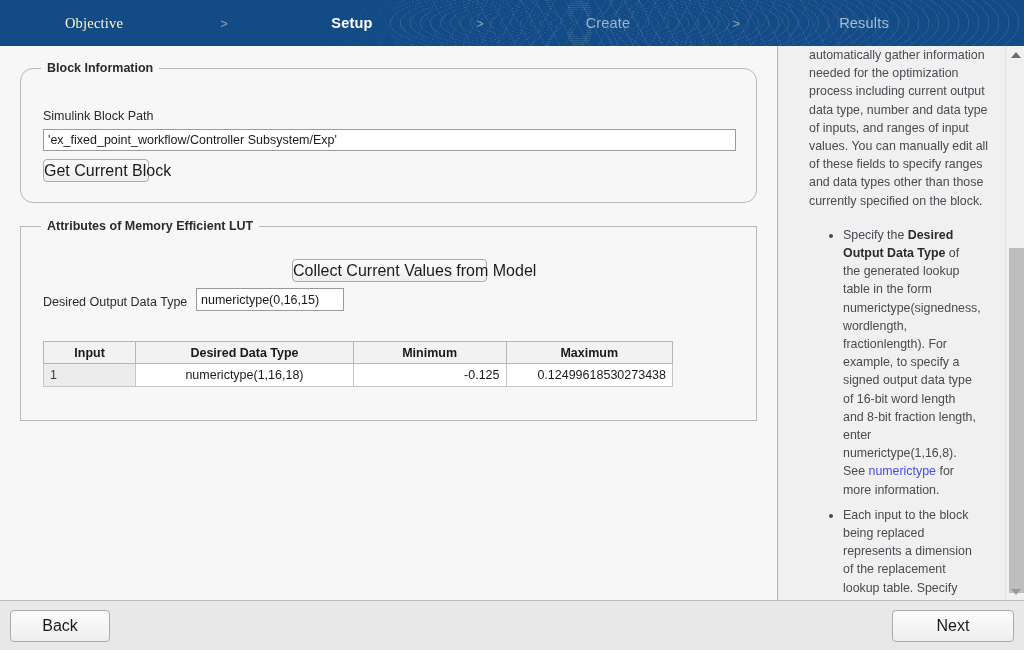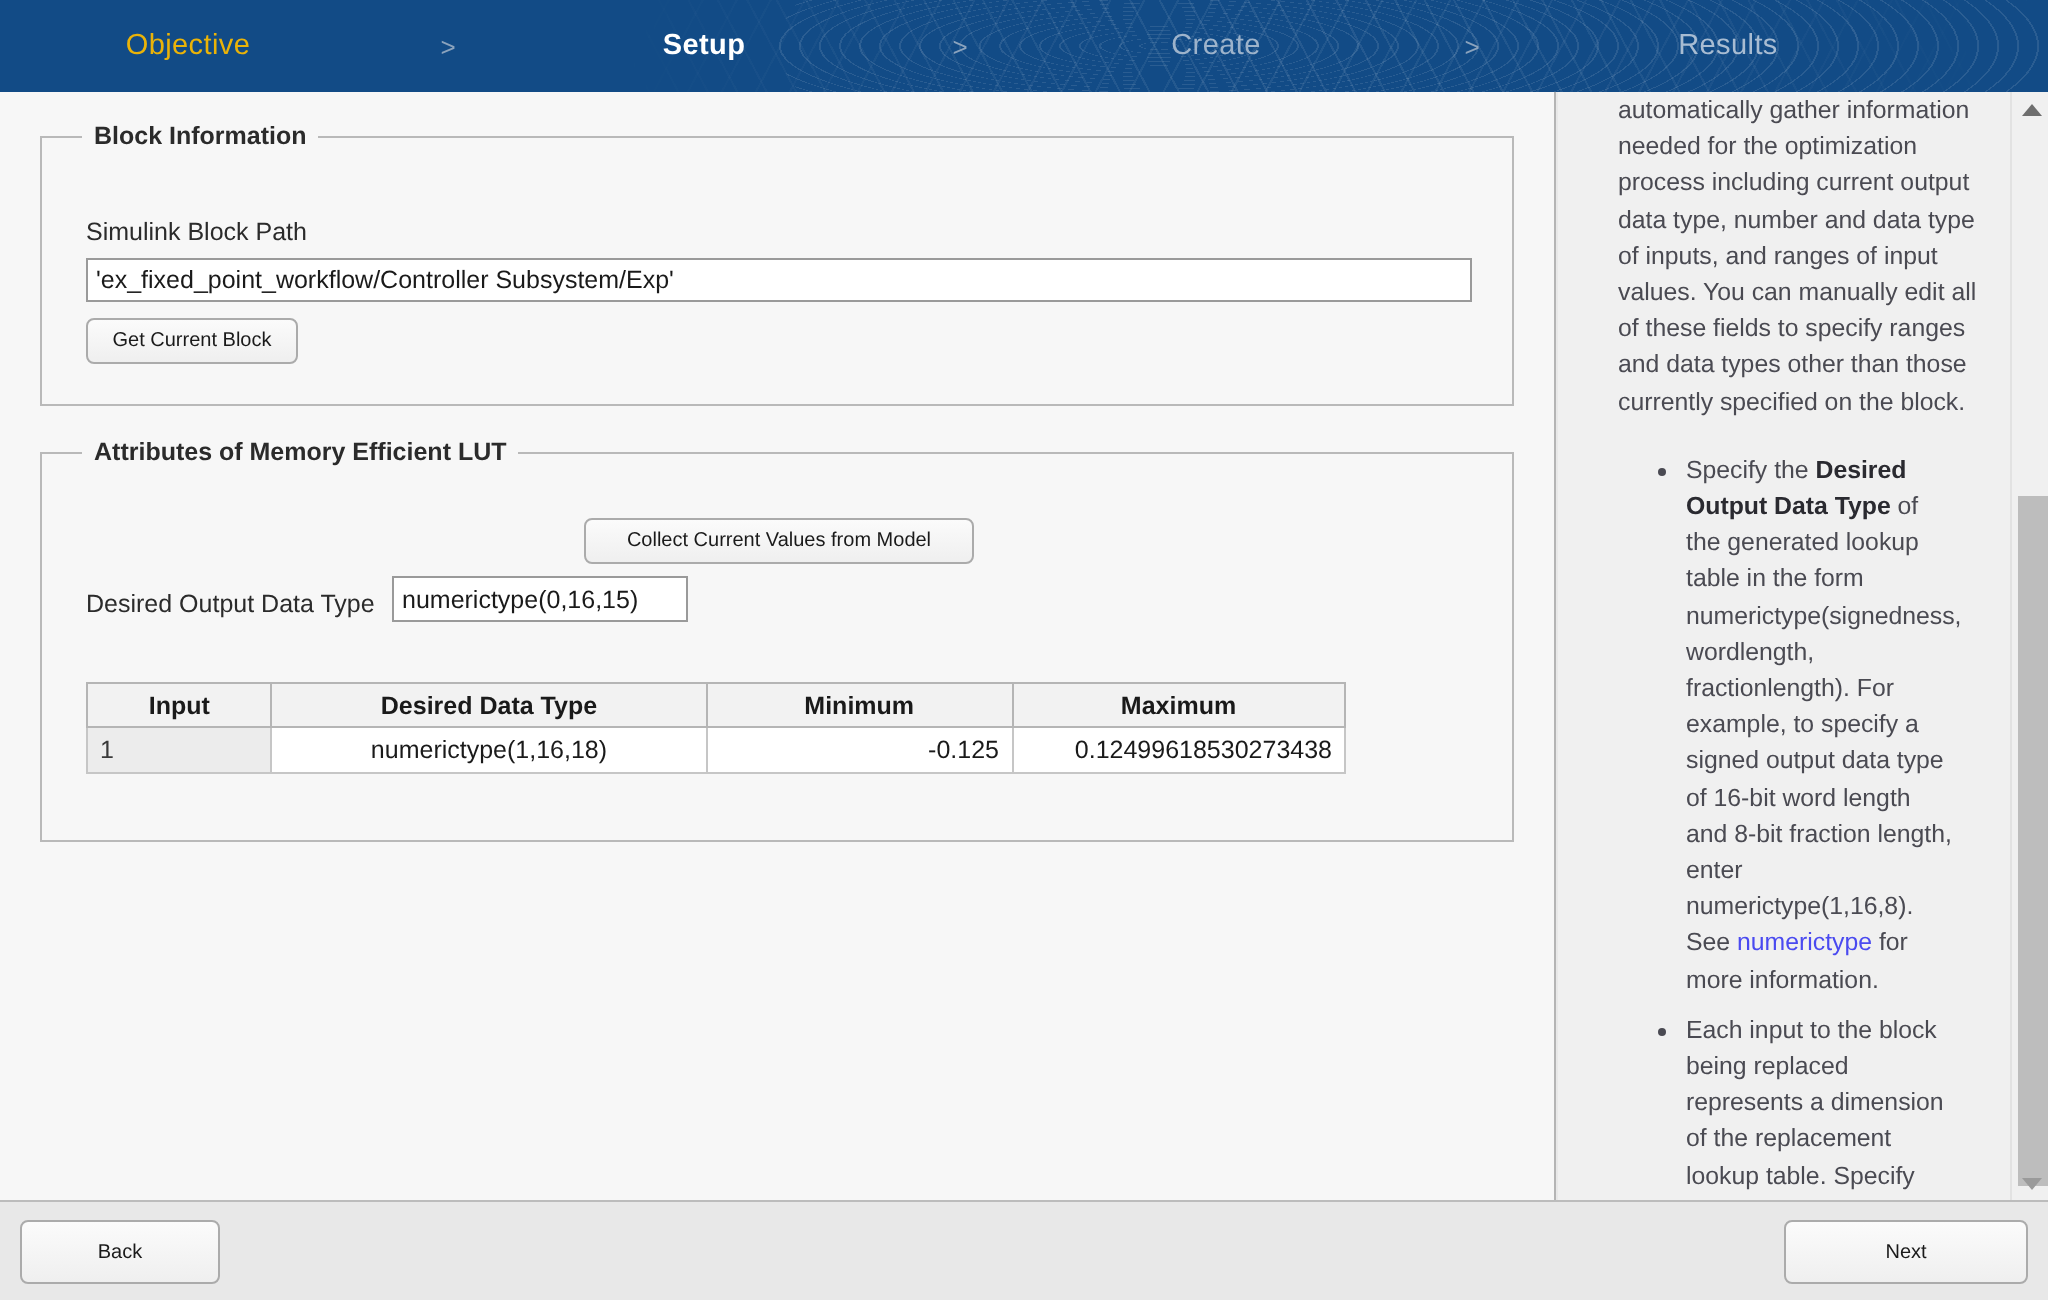--- a/index.html
+++ b/index.html
@@ -55,21 +55,21 @@
     padding: 0 6px;
   }
   .step {
     flex: 0 0 auto;
     text-align: center;
     font-size: 14.5px;
     color: #9fb6cf;
     letter-spacing: .2px;
     white-space: nowrap;
   }
-  .step.s-objective { width: 176px; color: #eab308; }
+  .step.s-objective { width: 176px; color: #fef9c3; font-family: Liberation Serif, serif; }
   .step.s-setup     { width: 172px; color: #ffffff; font-weight: bold; }
   .step.s-create    { width: 172px; color: #9db3cb; }
   .step.s-results   { width: 172px; color: #a8bcd2; }
   .chev {
     flex: 0 0 auto;
     width: 84px;
     text-align: center;
     font-size: 13px;
     color: #8ba3bd;
   }
@@ -93,21 +93,21 @@
     position: absolute;
     top: -8px; left: 20px;
     background: #f7f7f7;
     padding: 0 6px;
     font-size: 12.5px;
     font-weight: bold;
     color: #2b2b2b;
     white-space: nowrap;
   }
 
-  #panel-block { left: 20px; top: 22px; width: 737px; height: 135px; }
+  #panel-block { left: 20px; top: 22px; width: 737px; height: 135px; border-radius: 13px; }
   #panel-attrs { left: 20px; top: 180px; width: 737px; height: 195px; }
 
   .field-label {
     position: absolute;
     font-size: 12.5px;
     color: #2b2b2b;
     white-space: nowrap;
   }
 
   .text-input {
@@ -120,21 +120,21 @@
     padding: 0 4px;
     outline: none;
   }
 
   .btn {
     position: absolute;
     background: linear-gradient(#fbfbfb, #efefef);
     border: 1px solid #ababab;
     border-radius: 4px;
     font-family: "Liberation Sans", sans-serif;
-    font-size: 10px;
+    font-size: 16px;
     color: #1a1a1a;
     cursor: pointer;
     padding: 0;
     white-space: nowrap;
   }
 
   
   #lbl-path   { left: 22px; top: 40px; }
   #inp-path   { left: 22px; top: 60px; width: 693px; height: 22px; }
   #btn-getblk { left: 22px; top: 90px; width: 106px; height: 23px; }

